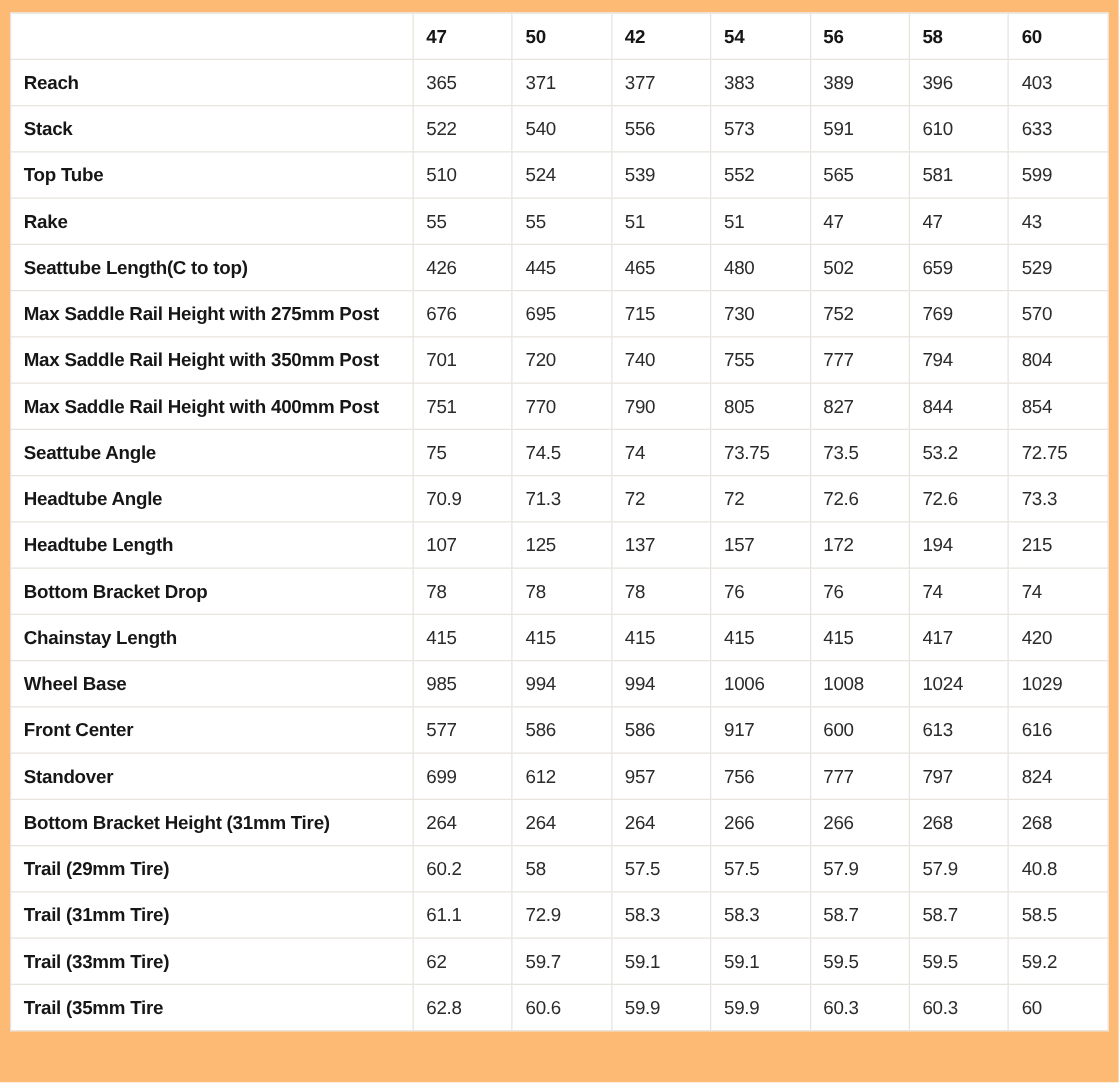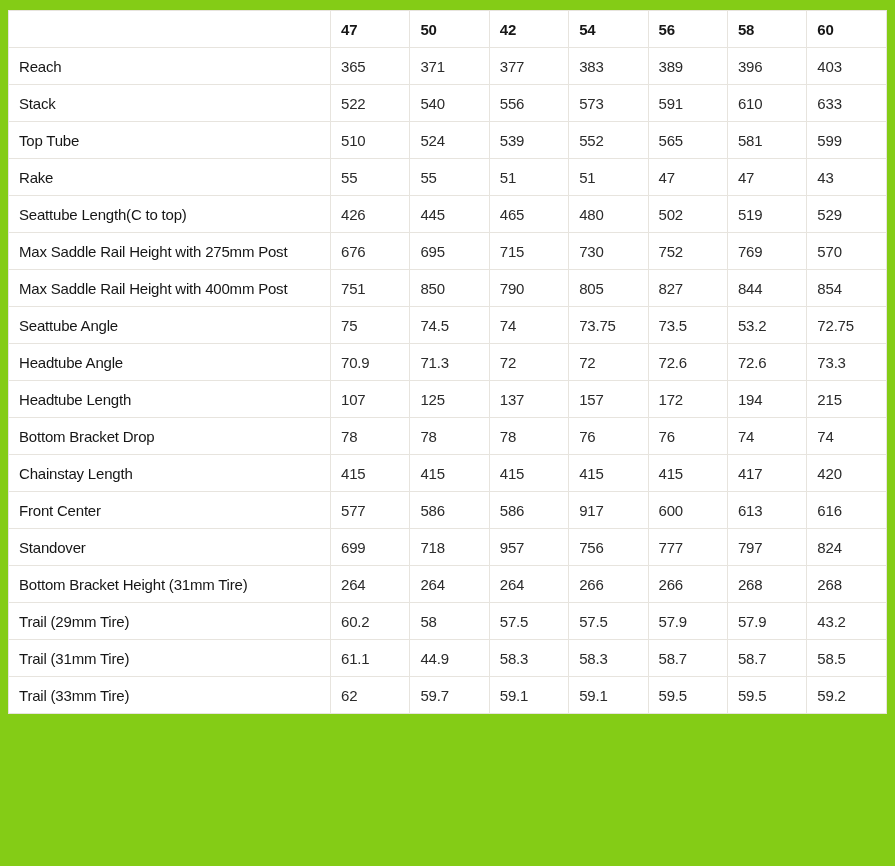--- a/index.html
+++ b/index.html
@@ -6,21 +6,21 @@
   html, body {
     margin: 0;
     padding: 0;
     background: #ffffff;
     font-family: "Liberation Sans", "DejaVu Sans", sans-serif;
     color: #1c1c1c;
   }
   .page {
     width: 895px;
     height: 866px;
-    background: #84cc16;
+    background: #fdba74;
     padding: 10px 9px 0 8px;
   }
   table.geo {
     border-collapse: collapse;
     table-layout: fixed;
     width: 878px;
     background: #ffffff;
   }
   table.geo col.label-col { width: 322px; }
   table.geo col.size-col  { width: 79.4px; }
@@ -33,21 +33,21 @@
     font-size: 15px;
     letter-spacing: -0.2px;
     white-space: nowrap;
     overflow: hidden;
   }
   table.geo thead th {
     font-weight: 700;
     color: #161616;
   }
   table.geo tbody th.row-label {
-    font-weight: 400;
+    font-weight: 700;
     color: #161616;
   }
   table.geo tbody td {
     font-weight: 400;
     color: #2b2b2b;
   }
 </style>
 </head>
 <body>
 
@@ -116,37 +116,47 @@
           <td>47</td>
           <td>43</td>
         </tr>
         <tr>
           <th class="row-label">Seattube Length(C to top)</th>
           <td>426</td>
           <td>445</td>
           <td>465</td>
           <td>480</td>
           <td>502</td>
-          <td>519</td>
+          <td>659</td>
           <td>529</td>
         </tr>
         <tr>
           <th class="row-label">Max Saddle Rail Height with 275mm Post</th>
           <td>676</td>
           <td>695</td>
           <td>715</td>
           <td>730</td>
           <td>752</td>
           <td>769</td>
           <td>570</td>
         </tr>
         <tr>
+          <th class="row-label">Max Saddle Rail Height with 350mm Post</th>
+          <td>701</td>
+          <td>720</td>
+          <td>740</td>
+          <td>755</td>
+          <td>777</td>
+          <td>794</td>
+          <td>804</td>
+        </tr>
+        <tr>
           <th class="row-label">Max Saddle Rail Height with 400mm Post</th>
           <td>751</td>
-          <td>850</td>
+          <td>770</td>
           <td>790</td>
           <td>805</td>
           <td>827</td>
           <td>844</td>
           <td>854</td>
         </tr>
         <tr>
           <th class="row-label">Seattube Angle</th>
           <td>75</td>
           <td>74.5</td>
@@ -190,33 +200,43 @@
           <th class="row-label">Chainstay Length</th>
           <td>415</td>
           <td>415</td>
           <td>415</td>
           <td>415</td>
           <td>415</td>
           <td>417</td>
           <td>420</td>
         </tr>
         <tr>
+          <th class="row-label">Wheel Base</th>
+          <td>985</td>
+          <td>994</td>
+          <td>994</td>
+          <td>1006</td>
+          <td>1008</td>
+          <td>1024</td>
+          <td>1029</td>
+        </tr>
+        <tr>
           <th class="row-label">Front Center</th>
           <td>577</td>
           <td>586</td>
           <td>586</td>
           <td>917</td>
           <td>600</td>
           <td>613</td>
           <td>616</td>
         </tr>
         <tr>
           <th class="row-label">Standover</th>
           <td>699</td>
-          <td>718</td>
+          <td>612</td>
           <td>957</td>
           <td>756</td>
           <td>777</td>
           <td>797</td>
           <td>824</td>
         </tr>
         <tr>
           <th class="row-label">Bottom Bracket Height (31mm Tire)</th>
           <td>264</td>
           <td>264</td>
@@ -227,37 +247,47 @@
           <td>268</td>
         </tr>
         <tr>
           <th class="row-label">Trail (29mm Tire)</th>
           <td>60.2</td>
           <td>58</td>
           <td>57.5</td>
           <td>57.5</td>
           <td>57.9</td>
           <td>57.9</td>
-          <td>43.2</td>
+          <td>40.8</td>
         </tr>
         <tr>
           <th class="row-label">Trail (31mm Tire)</th>
           <td>61.1</td>
-          <td>44.9</td>
+          <td>72.9</td>
           <td>58.3</td>
           <td>58.3</td>
           <td>58.7</td>
           <td>58.7</td>
           <td>58.5</td>
         </tr>
         <tr>
           <th class="row-label">Trail (33mm Tire)</th>
           <td>62</td>
           <td>59.7</td>
           <td>59.1</td>
           <td>59.1</td>
           <td>59.5</td>
           <td>59.5</td>
           <td>59.2</td>
         </tr>
+        <tr>
+          <th class="row-label">Trail (35mm Tire</th>
+          <td>62.8</td>
+          <td>60.6</td>
+          <td>59.9</td>
+          <td>59.9</td>
+          <td>60.3</td>
+          <td>60.3</td>
+          <td>60</td>
+        </tr>
       </tbody>
   </table>
 </div>
 
 </body></html>

